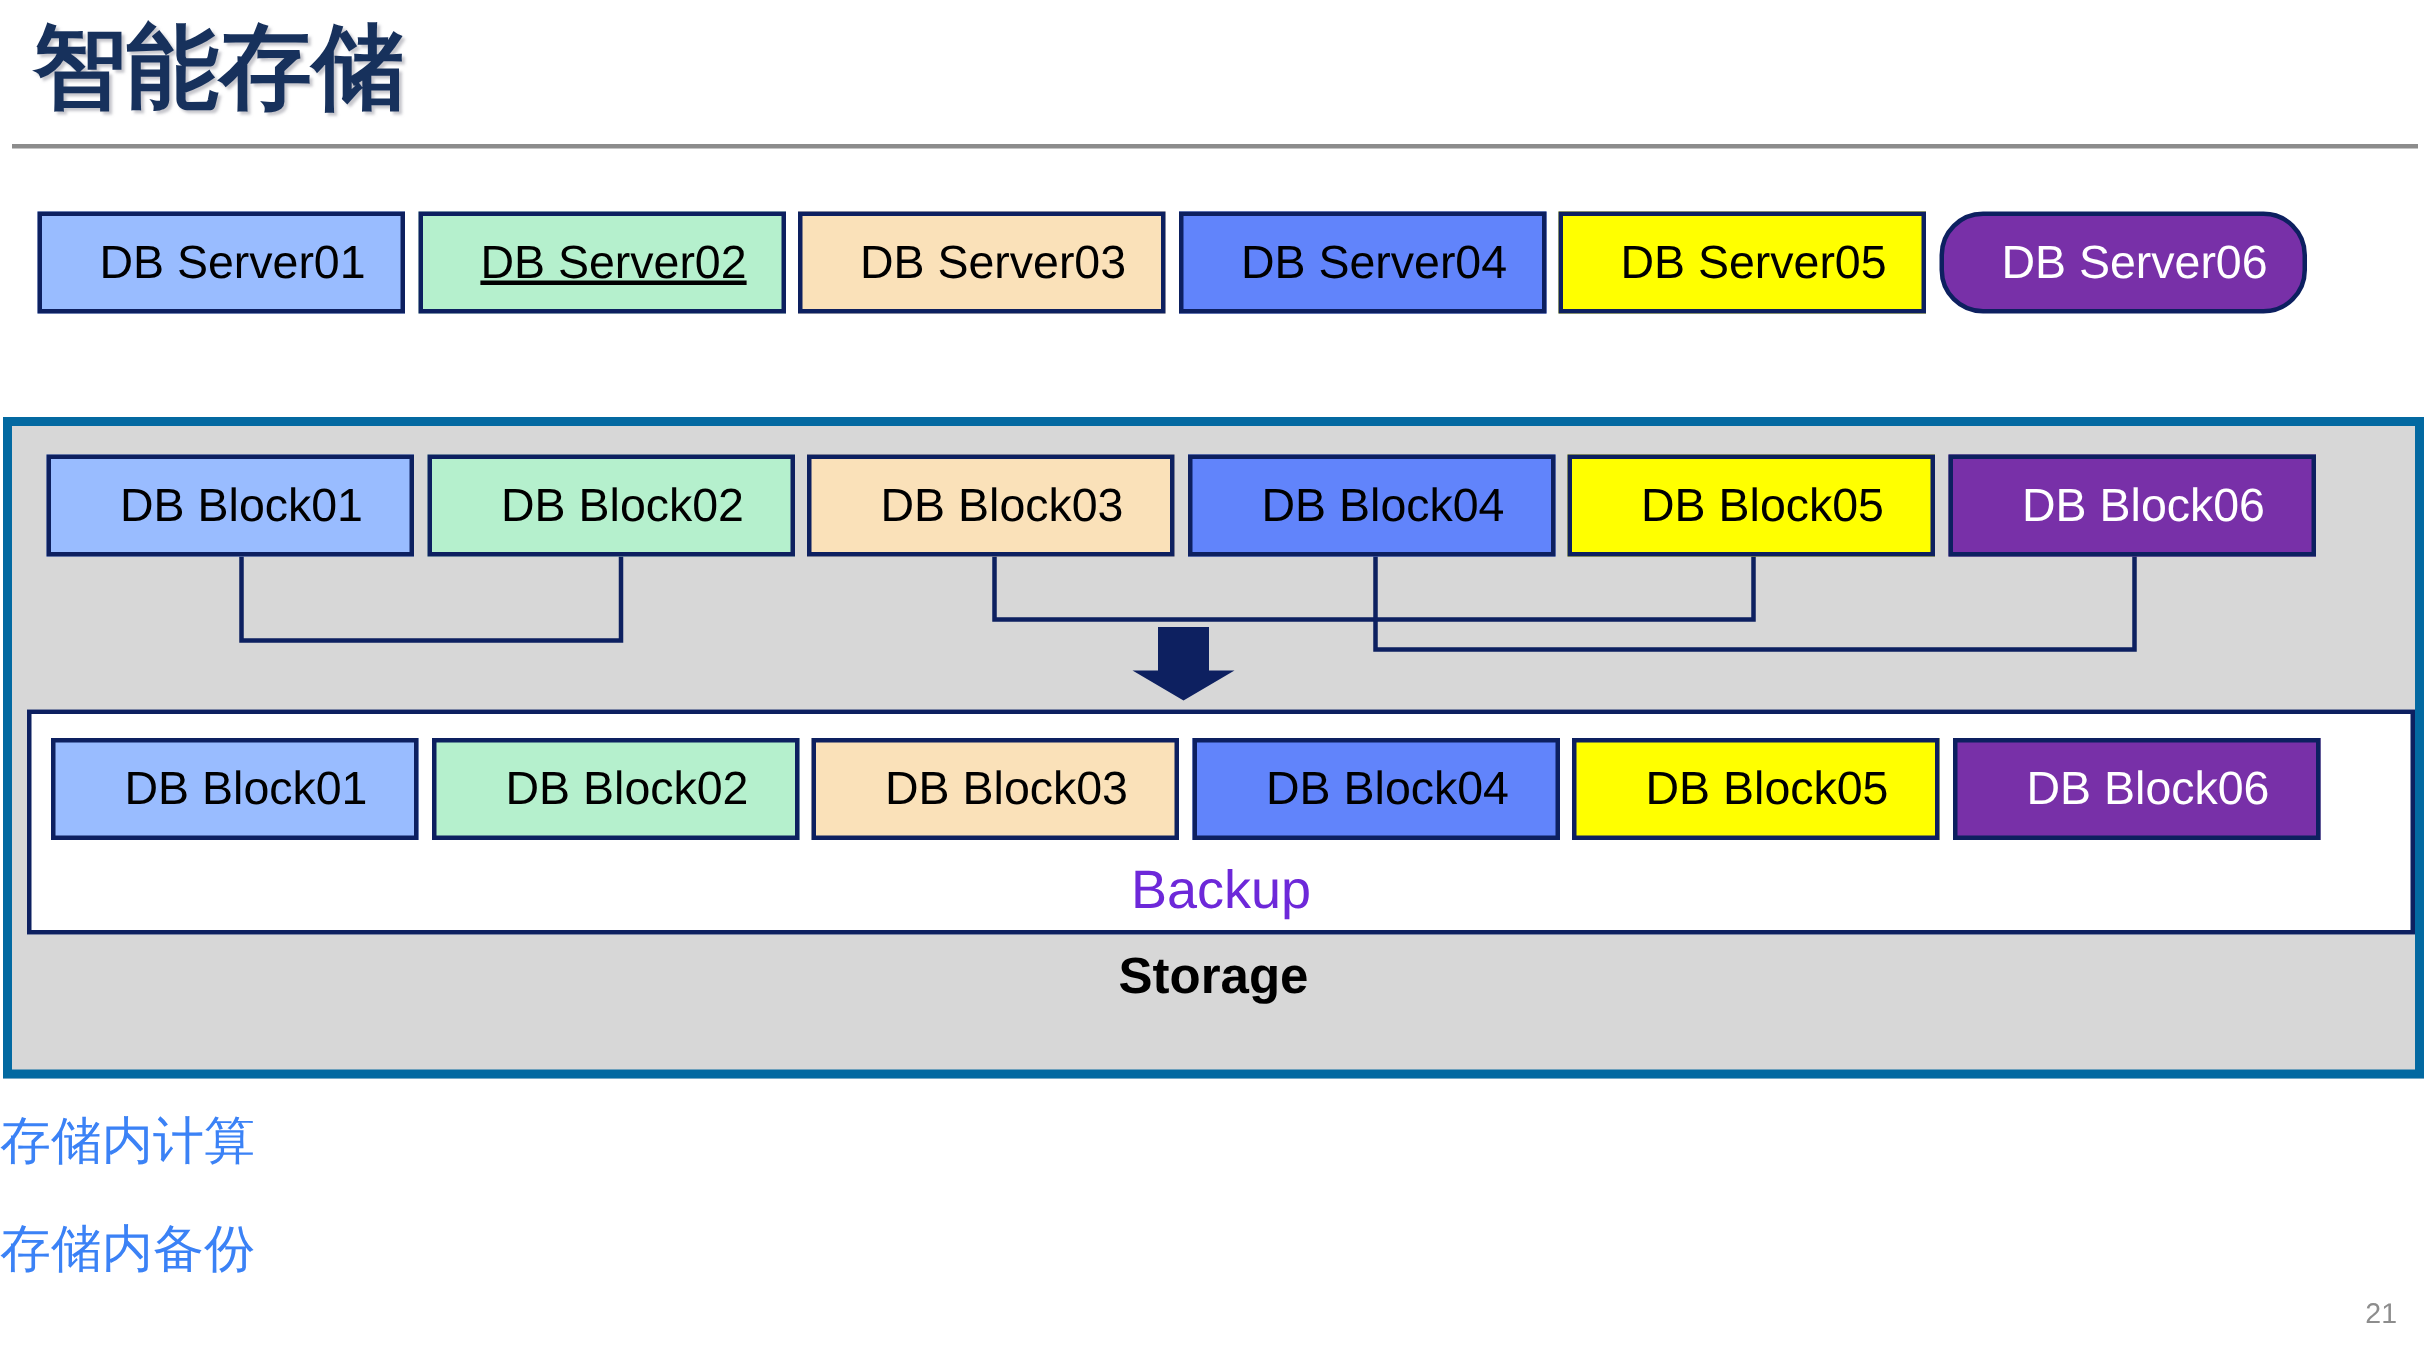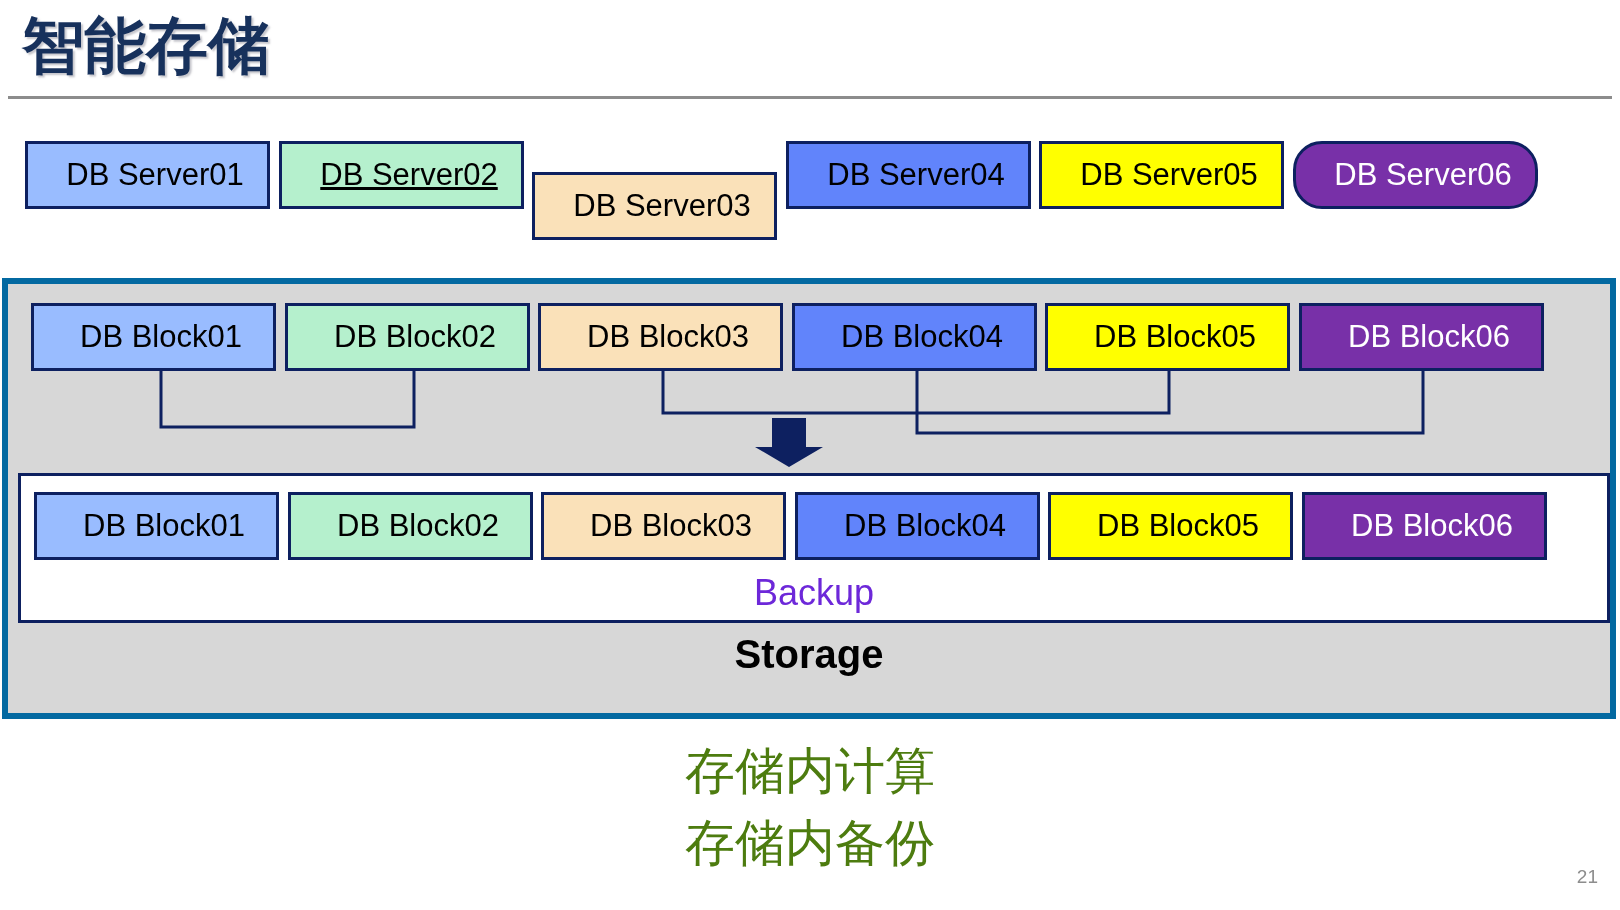--- a/index.html
+++ b/index.html
@@ -83,42 +83,41 @@
     text-align: center;
     font-size: 36px;
     color: #6d28d9;
   }
   #storage-label {
     position: absolute;
     left: 0;
     top: 348px;
     width: 100%;
     text-align: center;
-    font-size: 40px;
+    font-size: 34px;
     font-weight: bold;
     color: #000000;
   }
 
   
   #connector-layer {
     position: absolute;
     left: 0;
     top: 0;
     width: 1614px;
     height: 441px;
     pointer-events: none;
   }
 
   
   .caption {
     position: absolute;
     width: 100%;
-    text-align: center;
-    font-size: 50px;
-    color: #4d7c0f;
+    font-size: 34px;
+    color: #3b82f6;
     white-space: nowrap;
   }
   #caption-1 { top: 738px; }
   #caption-2 { top: 810px; }
 
   
   #page-number {
     position: absolute;
     right: 22px;
     top: 866px;
@@ -132,21 +131,21 @@
 <div id="slide-title">智能存储</div>
 <div id="title-divider"></div>
 
 <div id="server-row">
     <div class="node" style="left: 25px; top: 141px; width: 245px; height: 68px; background: rgb(153, 188, 255); color: rgb(0, 0, 0);">
       <span>DB Server01</span>
     </div>
     <div class="node" style="left: 279px; top: 141px; width: 245px; height: 68px; background: rgb(181, 240, 205); color: rgb(0, 0, 0); text-decoration: underline;">
       <span>DB Server02</span>
     </div>
-    <div class="node" style="left: 532px; top: 141px; width: 245px; height: 68px; background: rgb(250, 225, 185); color: rgb(0, 0, 0); margin-top: 31px;">
+    <div class="node" style="left: 532px; top: 141px; width: 245px; height: 68px; background: rgb(250, 225, 185); color: rgb(0, 0, 0);">
       <span>DB Server03</span>
     </div>
     <div class="node" style="left: 786px; top: 141px; width: 245px; height: 68px; background: rgb(97, 132, 251); color: rgb(0, 0, 0);">
       <span>DB Server04</span>
     </div>
     <div class="node" style="left: 1039px; top: 141px; width: 245px; height: 68px; background: rgb(255, 255, 0); color: rgb(0, 0, 0);">
       <span>DB Server05</span>
     </div>
     <div class="node light-on-dark" style="left: 1293px; top: 141px; width: 245px; height: 68px; background: rgb(120, 48, 168); color: rgb(255, 255, 255); border-radius: 29px;">
       <span>DB Server06</span>

